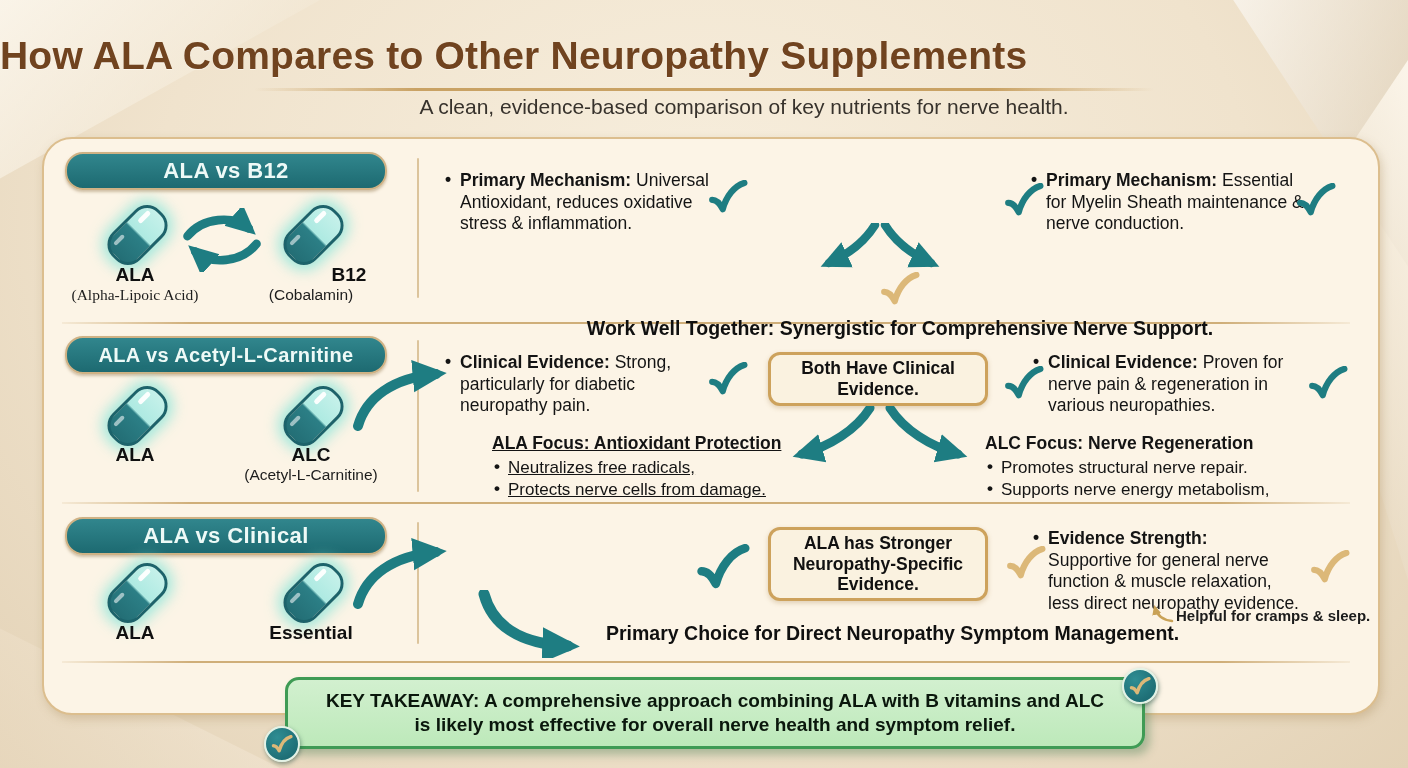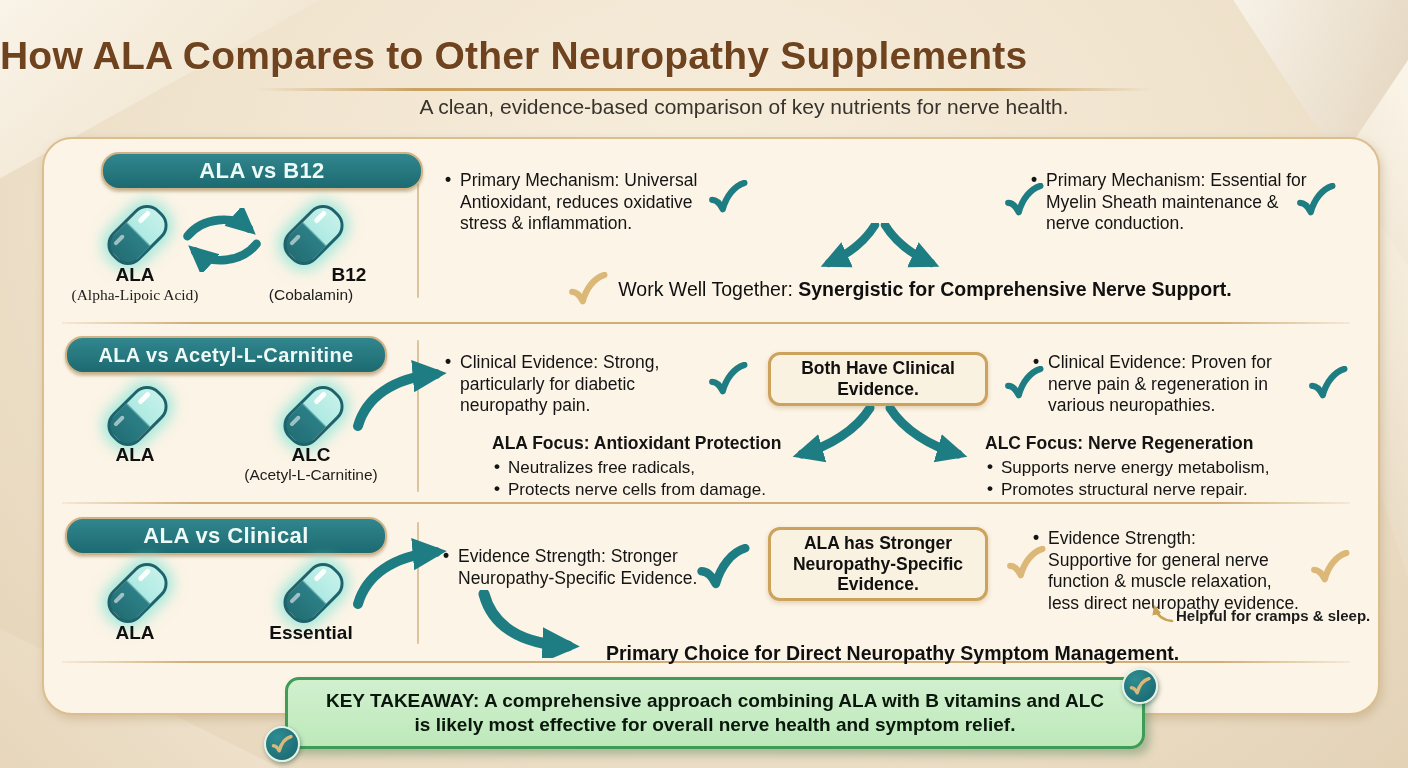--- a/index.html
+++ b/index.html
@@ -28,21 +28,21 @@
   .capsule{width:33px;height:60px;border-radius:17px;border:3px solid #1c636b;position:relative;
     background:linear-gradient(180deg,#c6f1ea 0%,#aeeae2 46%,#2c7f86 50%,#236e75 100%);
     box-shadow:0 0 14px 5px rgba(130,228,216,.75);}
   .capsule::before{content:"";position:absolute;left:6px;top:5px;width:5px;height:15px;border-radius:3px;background:rgba(255,255,255,.95);}
   .capsule::after{content:"";position:absolute;left:5px;bottom:7px;width:4px;height:13px;border-radius:3px;background:rgba(255,255,255,.55);}
   .plabel{position:absolute;transform:translateX(-50%);font-weight:700;font-size:19px;color:#101010;white-space:nowrap;}
   .psub{position:absolute;transform:translateX(-50%);font-size:15.5px;color:#1d1d1d;white-space:nowrap;}
 
   .bullet{position:absolute;font-size:17.5px;line-height:1.24;color:#141414;}
   .bullet::before{content:"•";position:absolute;left:-15px;top:-1px;font-weight:700;}
-  .bt{font-weight:400;}
+  .bt{font-weight:700;}
   .bt.block{display:block;}
 
   .cbox{position:absolute;background:#faf2e0;border:3px solid #cda25c;border-radius:12px;display:flex;align-items:center;justify-content:center;text-align:center;font-weight:700;font-size:17.5px;line-height:1.18;color:#111;box-shadow:0 2px 5px rgba(150,110,50,.28);padding:3px 10px;box-sizing:border-box;}
 
   svg.check path{fill:none;stroke-linecap:round;stroke-linejoin:round;stroke-width:5.4;}
   svg.check.teal path{stroke:#1e7d82;}
   svg.check.gold path{stroke:#dcb878;}
   svg.arrow path{fill:none;stroke:#1e7d82;stroke-linecap:round;}
   svg.arrow.gold path{stroke:#c9a257;}
 
@@ -93,21 +93,21 @@
 
   <div class="panel"></div>
   <div class="vdiv" style="top:158px;height:140px;"></div>
   <div class="vdiv" style="top:340px;height:152px;"></div>
   <div class="vdiv" style="top:522px;height:122px;"></div>
   <div class="hdiv" style="top:322px;"></div>
   <div class="hdiv" style="top:502px;"></div>
   <div class="hdiv" style="top:661px;"></div>
 
   <div class="layer">
-    <div class="rowtag" style="top:152px;margin-left:36px;">ALA vs B12</div>
+    <div class="rowtag" style="top:152px;">ALA vs B12</div>
 
     <div class="pillwrap" style="left:118px;top:202px;">
         <div class="capsule"></div>
       </div>
     <svg class="arrow" style="position:absolute;left:176px;top:208px;" width="92" height="64" viewBox="0 0 96 64">
       <path d="M12 28 C28 8 60 6 76 20" stroke-width="9" marker-end="url(#ahT)"></path>
       <path d="M84 36 C68 56 36 58 20 44" stroke-width="9" marker-end="url(#ahT)"></path>
     </svg>
     <div class="pillwrap" style="left:294px;top:202px;">
         <div class="capsule"></div>
@@ -132,21 +132,21 @@
     <svg class="check teal" style="position:absolute;left:1004px;top:183px;" width="40" height="35" viewBox="0 0 34 30">
         <path d="M3.5 17 C7 17 10 20 12.5 25 C15.5 14 22.5 5 31 2.5"></path>
       </svg>
     <div class="bullet" style="left:1046px;top:170px;width:266px;">
       <span class="bt">Primary Mechanism:</span><span> Essential for Myelin Sheath maintenance &amp; nerve conduction.</span>
     </div>
     <svg class="check teal" style="position:absolute;left:1296px;top:183px;" width="40" height="35" viewBox="0 0 34 30">
         <path d="M3.5 17 C7 17 10 20 12.5 25 C15.5 14 22.5 5 31 2.5"></path>
       </svg>
 
-    <div class="strong-line" style="left:520px;top:272px;width:760px;">
+    <div class="strong-line" style="left:520px;top:272px;width:760px;flex-direction:column;">
       <svg class="check gold" width="40" height="35" viewBox="0 0 34 30">
           <path d="M3.5 17 C7 17 10 20 12.5 25 C15.5 14 22.5 5 31 2.5"></path>
         </svg>
       <span><span class="bt">Work Well Together:</span><span> Synergistic for Comprehensive Nerve Support.</span></span>
     </div>
   </div>
 
   <div class="layer">
     <div class="rowtag small" style="top:336px;">ALA vs Acetyl-L-Carnitine</div>
 
@@ -179,50 +179,47 @@
     <svg class="check teal" style="position:absolute;left:1004px;top:366px;" width="40" height="35" viewBox="0 0 34 30">
         <path d="M3.5 17 C7 17 10 20 12.5 25 C15.5 14 22.5 5 31 2.5"></path>
       </svg>
     <div class="bullet" style="left:1048px;top:352px;width:258px;">
       <span class="bt">Clinical Evidence:</span><span> Proven for nerve pain &amp; regeneration in various neuropathies.</span>
     </div>
     <svg class="check teal" style="position:absolute;left:1308px;top:366px;" width="40" height="35" viewBox="0 0 34 30">
         <path d="M3.5 17 C7 17 10 20 12.5 25 C15.5 14 22.5 5 31 2.5"></path>
       </svg>
 
-    <div class="focus" style="left:492px;top:433px;">
+    <div class="focus" style="left:492px;top:433px;text-decoration:underline;">
       <div class="ft">ALA Focus: Antioxidant Protection</div>
       <div class="fb">Neutralizes free radicals,</div>
       <div class="fb">Protects nerve cells from damage.</div>
     </div>
     <div class="focus" style="left:985px;top:433px;">
       <div class="ft">ALC Focus: Nerve Regeneration</div>
+      <div class="fb">Promotes structural nerve repair.</div>
       <div class="fb">Supports nerve energy metabolism,</div>
-      <div class="fb">Promotes structural nerve repair.</div>
     </div>
   </div>
 
   <div class="layer">
     <div class="rowtag" style="top:517px;">ALA vs Clinical</div>
 
     <div class="pillwrap" style="left:118px;top:560px;">
         <div class="capsule"></div>
       </div>
     <div class="pillwrap" style="left:294px;top:560px;">
         <div class="capsule"></div>
       </div>
     <div class="plabel" style="left:135px;top:622px;">ALA</div>
     <div class="plabel" style="left:311px;top:622px;">Essential</div>
     <svg class="arrow" style="position:absolute;left:352px;top:538px;" width="108" height="72" viewBox="0 0 108 72">
       <path d="M6 66 C14 38 40 18 84 14" stroke-width="10" marker-end="url(#ahT)"></path>
     </svg>
 
-    <div class="bullet" style="left:458px;top:546px;width:260px;">
-      <span class="bt">Evidence Strength:</span><span> Stronger Neuropathy-Specific Evidence.</span>
-    </div>
     <svg class="check teal" style="position:absolute;left:696px;top:544px;" width="54" height="48" viewBox="0 0 34 30">
         <path d="M3.5 17 C7 17 10 20 12.5 25 C15.5 14 22.5 5 31 2.5"></path>
       </svg>
 
     <div class="cbox" style="left:768px;top:527px;width:220px;height:74px;">ALA has Stronger Neuropathy-Specific Evidence.</div>
 
     <svg class="check gold" style="position:absolute;left:1006px;top:546px;" width="40" height="35" viewBox="0 0 34 30">
         <path d="M3.5 17 C7 17 10 20 12.5 25 C15.5 14 22.5 5 31 2.5"></path>
       </svg>
     <div class="bullet" style="left:1048px;top:528px;width:252px;">
@@ -233,21 +230,21 @@
       </svg>
 
     <svg class="arrow gold" style="position:absolute;left:1148px;top:604px;" width="26" height="20" viewBox="0 0 26 20">
       <path d="M24 17 C15 16 9 11 7 4" stroke-width="2.6" marker-end="url(#ahG)"></path>
     </svg>
     <div class="note" style="left:1176px;top:607px;">Helpful for cramps &amp; sleep.</div>
 
     <svg class="arrow" style="position:absolute;left:474px;top:590px;" width="130" height="68" viewBox="0 0 130 68">
       <path d="M10 4 C18 34 44 54 94 56" stroke-width="11" marker-end="url(#ahT)"></path>
     </svg>
-    <div class="bottom-text" style="left:606px;top:642px;">Primary Choice for Direct Neuropathy Symptom Management.</div>
+    <div class="bottom-text" style="left:606px;top:622px;">Primary Choice for Direct Neuropathy Symptom Management.</div>
   </div>
 
   <div class="layer">
     <div class="takeaway">KEY TAKEAWAY: A comprehensive approach combining ALA with B vitamins and ALC is likely most effective for overall nerve health and symptom relief.</div>
     <div class="badge" style="left:1122px;top:668px;">
       <svg class="check gold" width="22" height="19" viewBox="0 0 34 30">
           <path d="M3.5 17 C7 17 10 20 12.5 25 C15.5 14 22.5 5 31 2.5"></path>
         </svg>
     </div>
     <div class="badge" style="left:264px;top:726px;">

